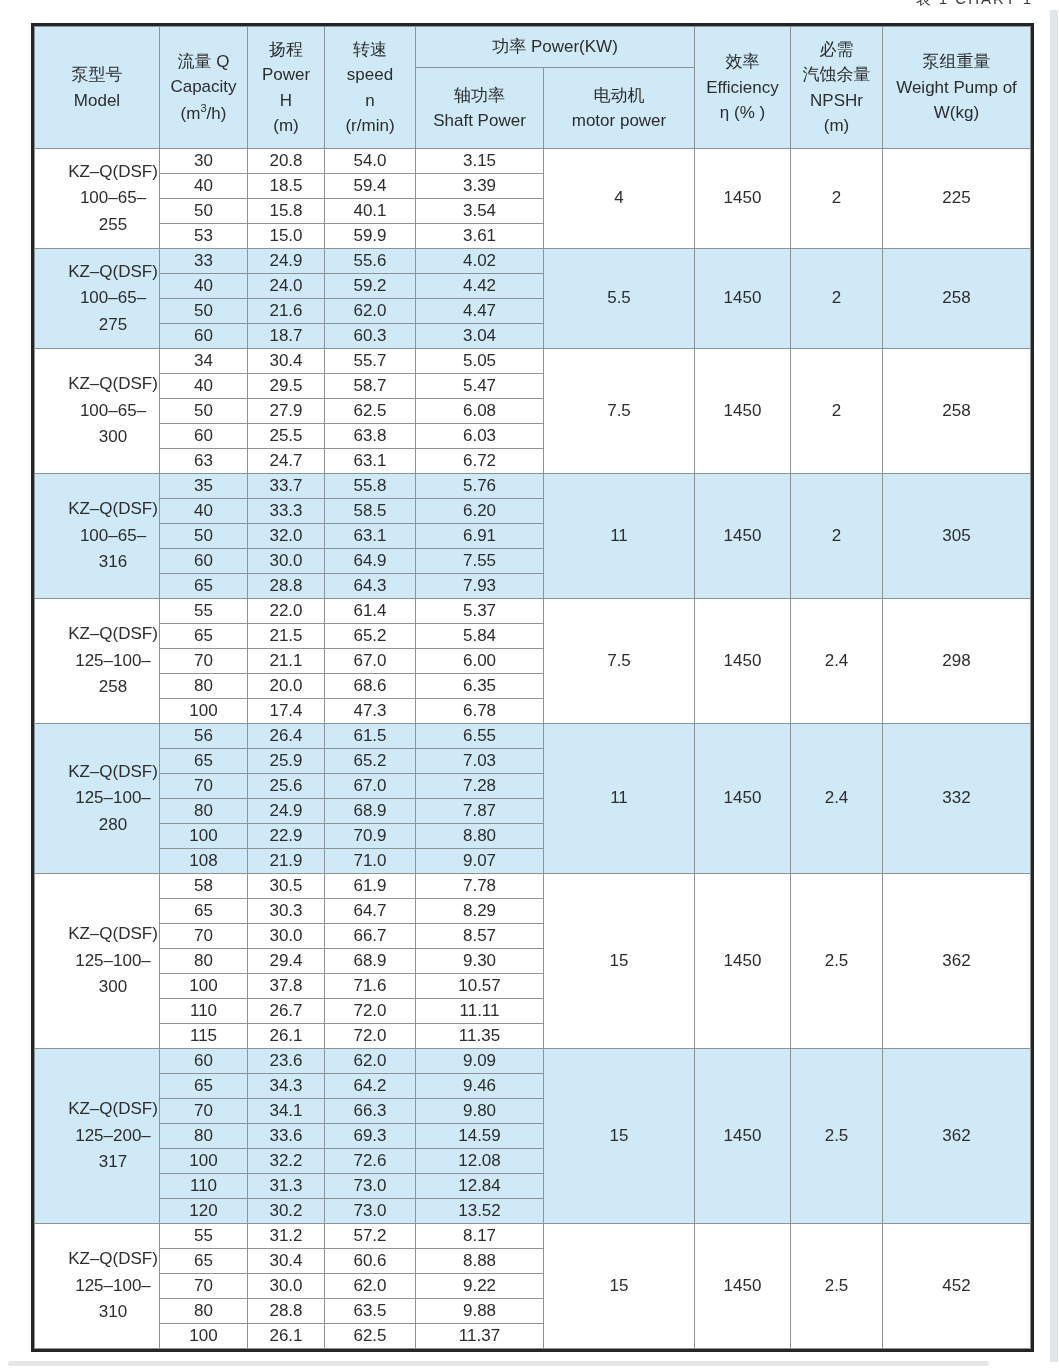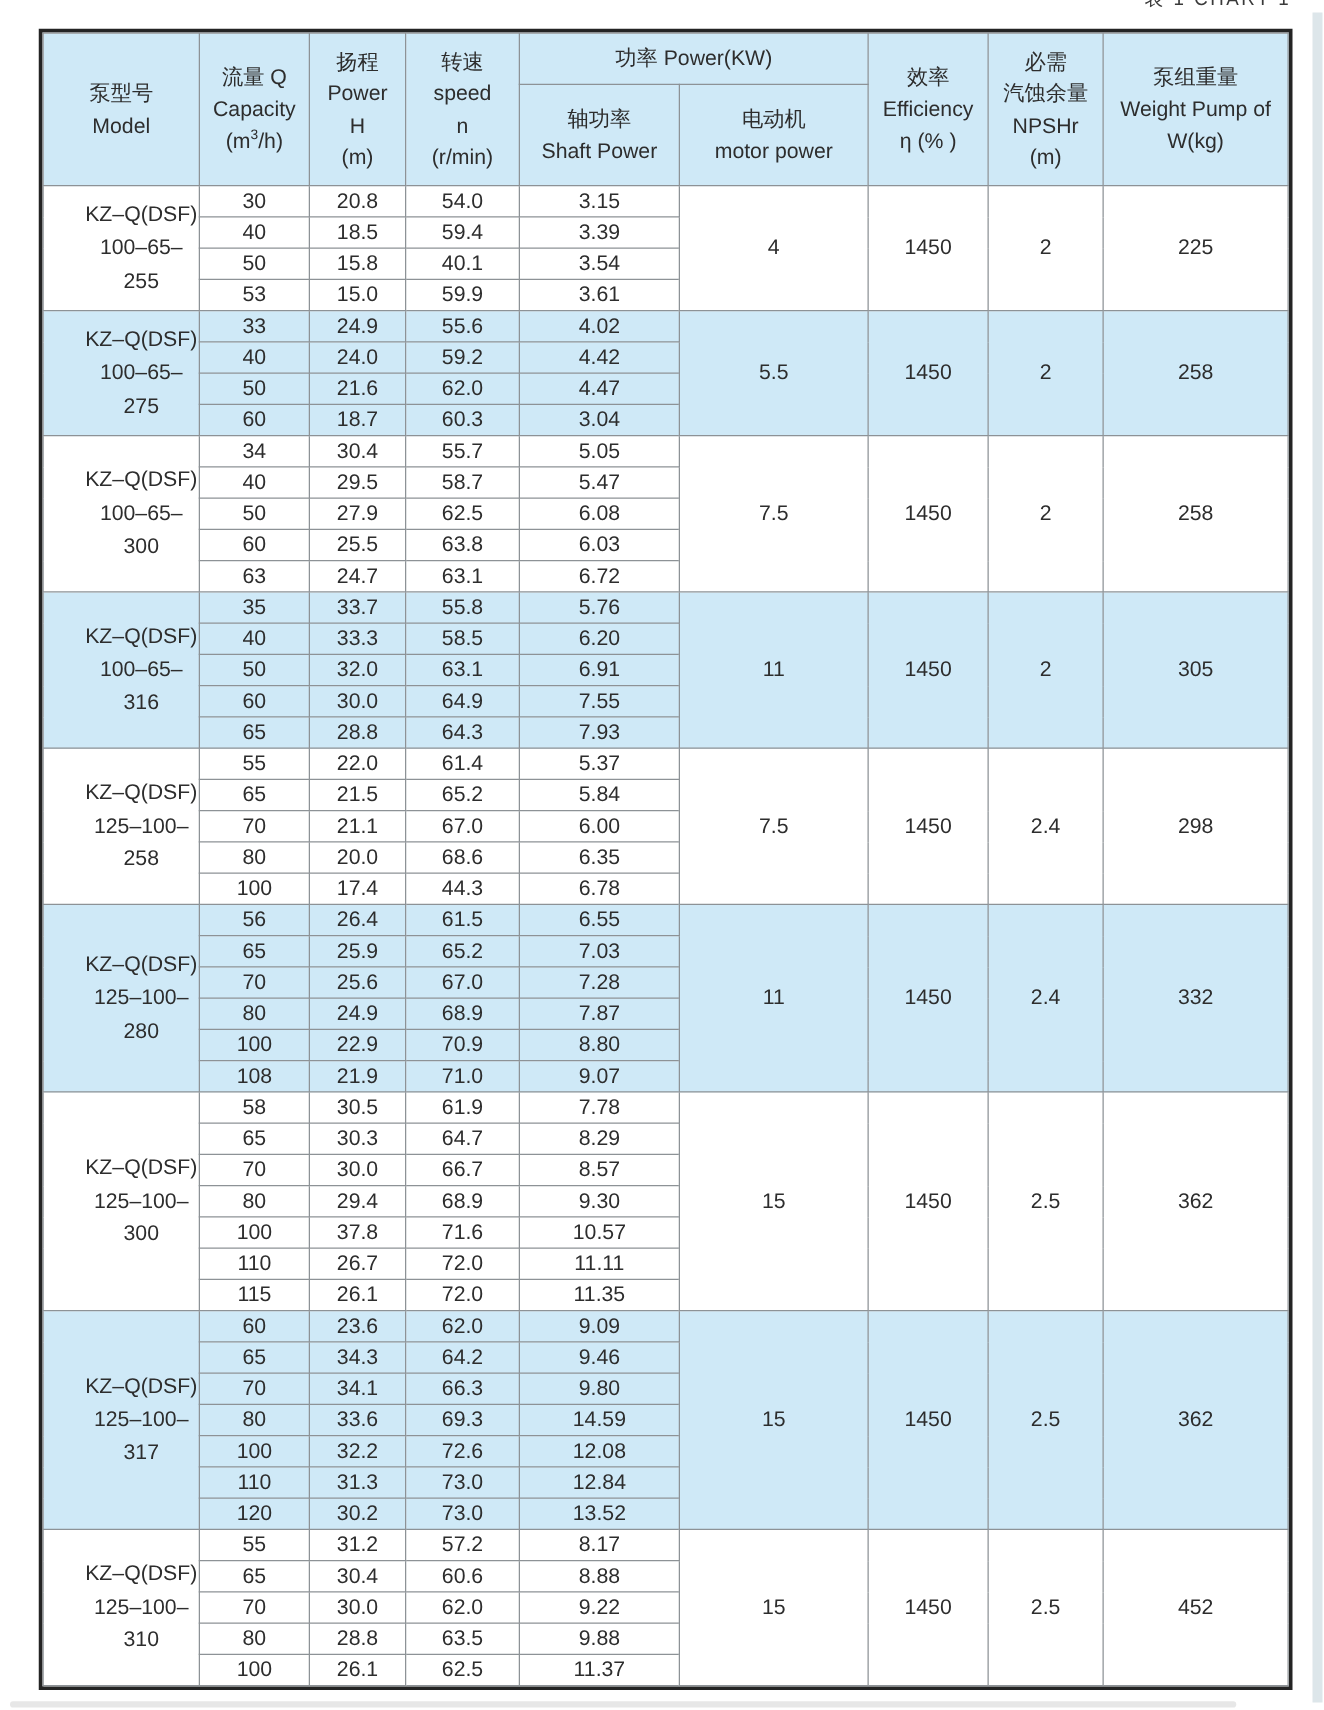--- a/index.html
+++ b/index.html
@@ -287,21 +287,21 @@
         </tr>
         <tr>
           <td>80</td>
           <td>20.0</td>
           <td>68.6</td>
           <td>6.35</td>
         </tr>
         <tr>
           <td>100</td>
           <td>17.4</td>
-          <td>44.3</td>
+          <td>47.3</td>
           <td>6.78</td>
         </tr>
         <tr class="shaded">
           <td class="model-cell" rowspan="6">
             <div>KZ–Q(DSF)</div>
             <div>125–100–280</div>
           </td>
           <td>56</td>
           <td>26.4</td>
           <td>61.5</td>
@@ -387,21 +387,21 @@
         </tr>
         <tr>
           <td>115</td>
           <td>26.1</td>
           <td>72.0</td>
           <td>11.35</td>
         </tr>
         <tr class="shaded">
           <td class="model-cell" rowspan="7">
             <div>KZ–Q(DSF)</div>
-            <div>125–100–317</div>
+            <div>125–200–317</div>
           </td>
           <td>60</td>
           <td>23.6</td>
           <td>62.0</td>
           <td>9.09</td>
           <td rowspan="7">15</td>
           <td rowspan="7">1450</td>
           <td rowspan="7">2.5</td>
           <td rowspan="7">362</td>
         </tr>

